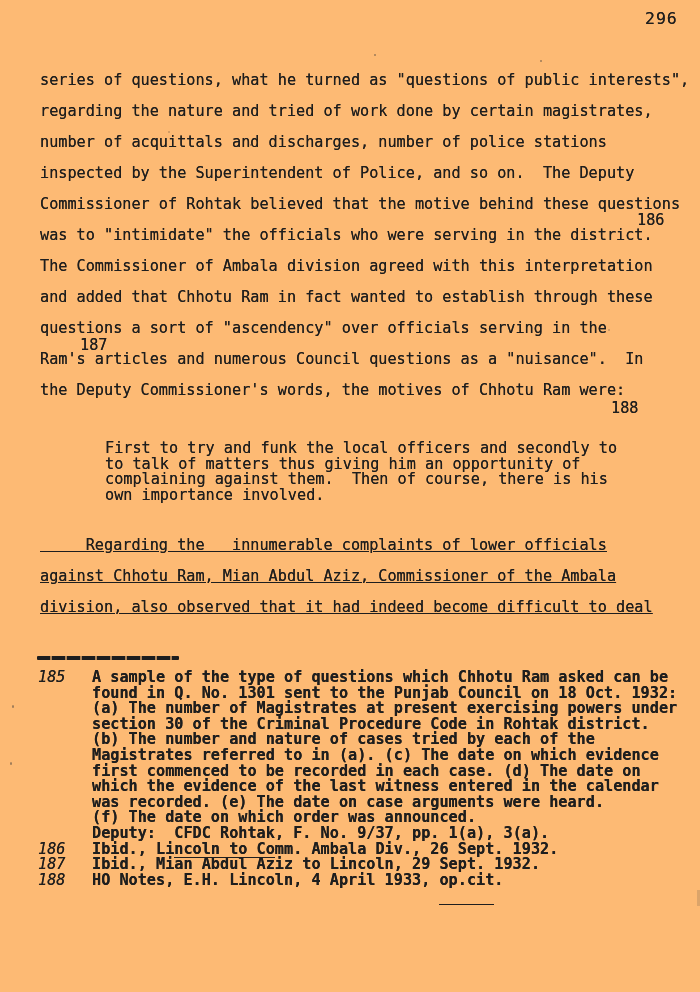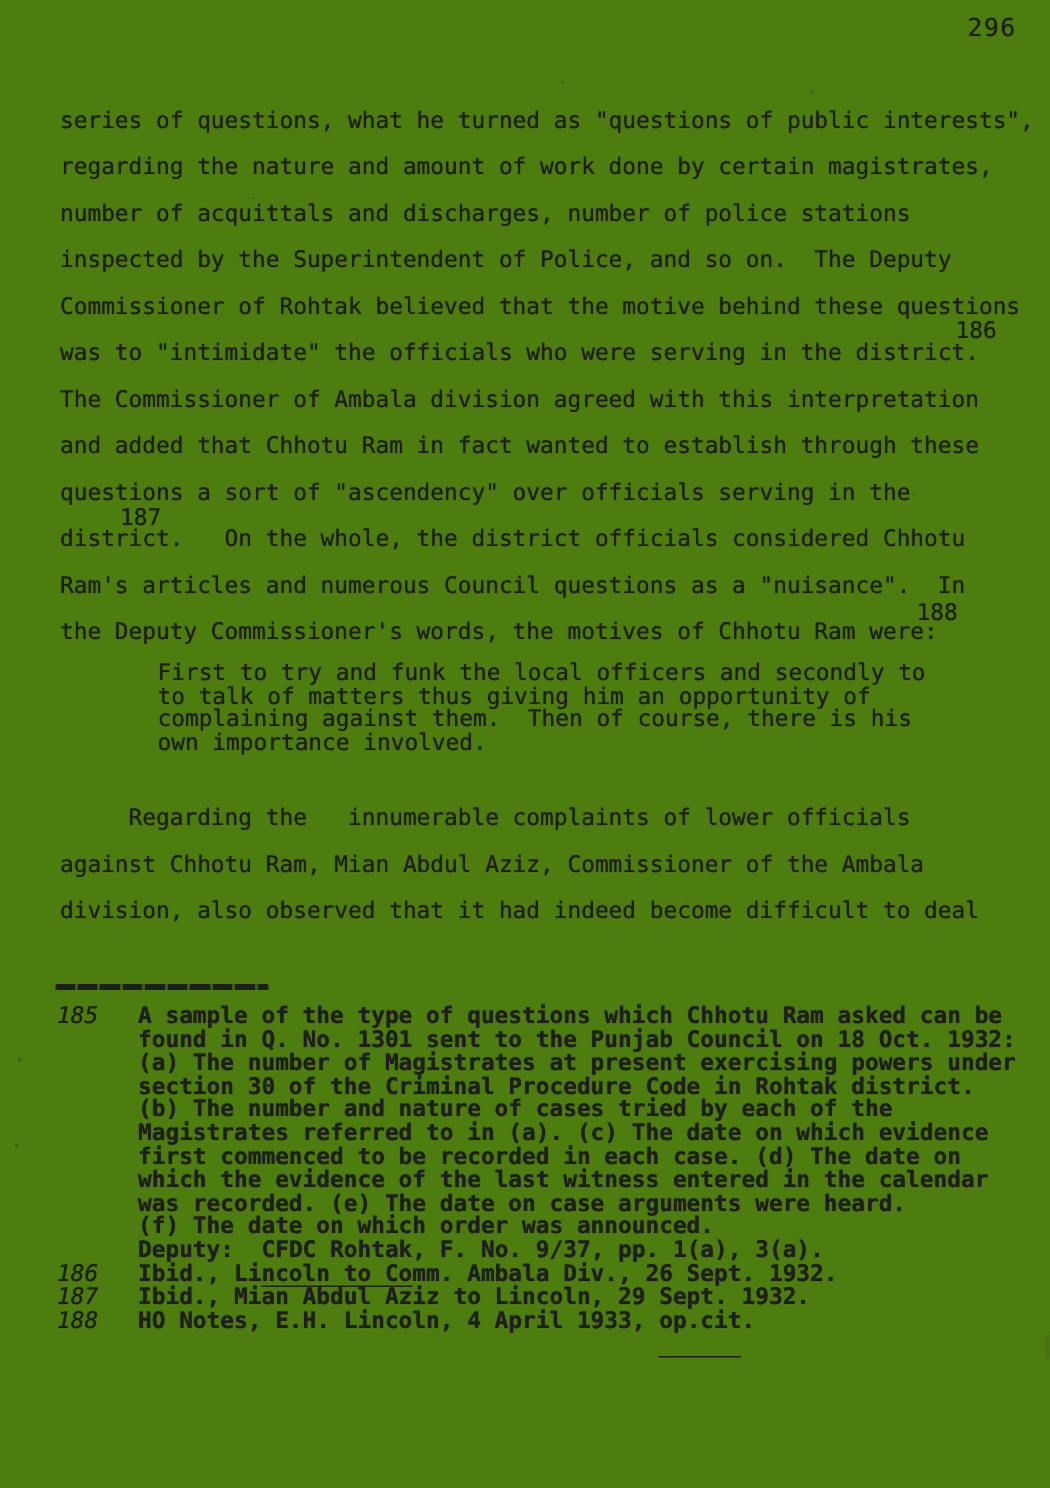--- a/index.html
+++ b/index.html
@@ -1,42 +1,42 @@
 <!DOCTYPE html>
 <html><head>
 <meta charset="utf-8">
 <style>
   html, body { margin: 0; padding: 0; background: #e9e9e6; }
   .page {
     position: relative;
     width: 700px;
     height: 992px;
     margin: 0 auto;
-    background: #4d7c0f;
+    background: #fdba74;
     overflow: hidden;
     font-family: "DejaVu Sans Mono", "Liberation Mono", monospace;
     color: #1e1e1e;
   }
   .page * { box-sizing: border-box; }
   .txt { text-shadow: 0 0 0.55px rgba(25,25,25,0.85); }
 
   .page-number {
     position: absolute;
     left: 645px;
     top: 10px;
     font-size: 16.5px;
     line-height: 18px;
     letter-spacing: 1px;
   }
 
   .para { position: absolute; left: 40px; width: 660px; }
   .para .bline { white-space: pre; font-size: 15.2px; line-height: 31px; height: 31px; }
 
   .para1 { top: 65px; }
-  .para2 { top: 530px; }
+  .para2 { top: 530px; text-decoration: underline; }
 
   .blockquote { position: absolute; left: 105px; top: 441px; width: 560px; }
   .blockquote .qline { white-space: pre; font-size: 15.2px; line-height: 15.6px; height: 15.6px; }
 
   .sup { position: absolute; font-size: 15.2px; line-height: 15px; }
   .sup-186 { left: 637px; top: 213px; }
   .sup-187 { left: 80px;  top: 338px; }
   .sup-188 { left: 611px; top: 401px; }
 
   .fn-separator {
@@ -66,29 +66,28 @@
 </style>
 </head>
 <body>
 
 <div class="page">
 
   <div class="page-number txt">296</div>
 
   <div class="para para1">
     <div class="bline txt">series of questions, what he turned as "questions of public interests",</div>
-    <div class="bline txt">regarding the nature and amount of work done by certain magistrates,</div>
+    <div class="bline txt">regarding the nature and tried of work done by certain magistrates,</div>
     <div class="bline txt">number of acquittals and discharges, number of police stations</div>
     <div class="bline txt">inspected by the Superintendent of Police, and so on.  The Deputy</div>
     <div class="bline txt">Commissioner of Rohtak believed that the motive behind these questions</div>
     <div class="bline txt">was to "intimidate" the officials who were serving in the district.</div>
     <div class="bline txt">The Commissioner of Ambala division agreed with this interpretation</div>
     <div class="bline txt">and added that Chhotu Ram in fact wanted to establish through these</div>
     <div class="bline txt">questions a sort of "ascendency" over officials serving in the</div>
-    <div class="bline txt">district.   On the whole, the district officials considered Chhotu</div>
     <div class="bline txt">Ram's articles and numerous Council questions as a "nuisance".  In</div>
     <div class="bline txt">the Deputy Commissioner's words, the motives of Chhotu Ram were:</div>
   </div>
 
   <div class="sup sup-186 txt">186</div>
   <div class="sup sup-187 txt">187</div>
   <div class="sup sup-188 txt">188</div>
 
   <div class="blockquote">
     <div class="qline txt">First to try and funk the local officers and secondly to</div>

